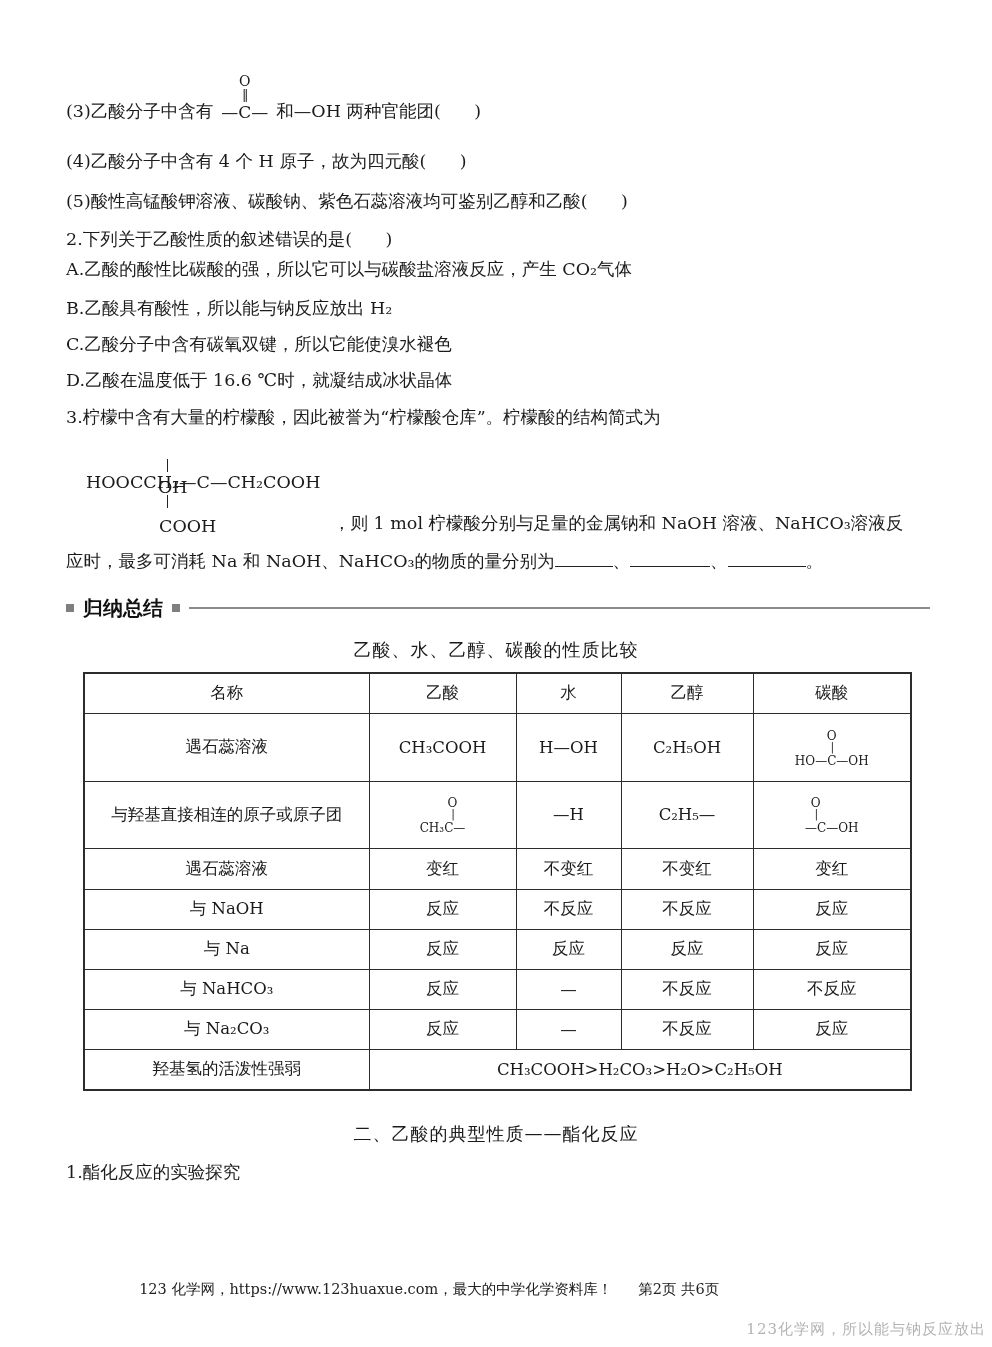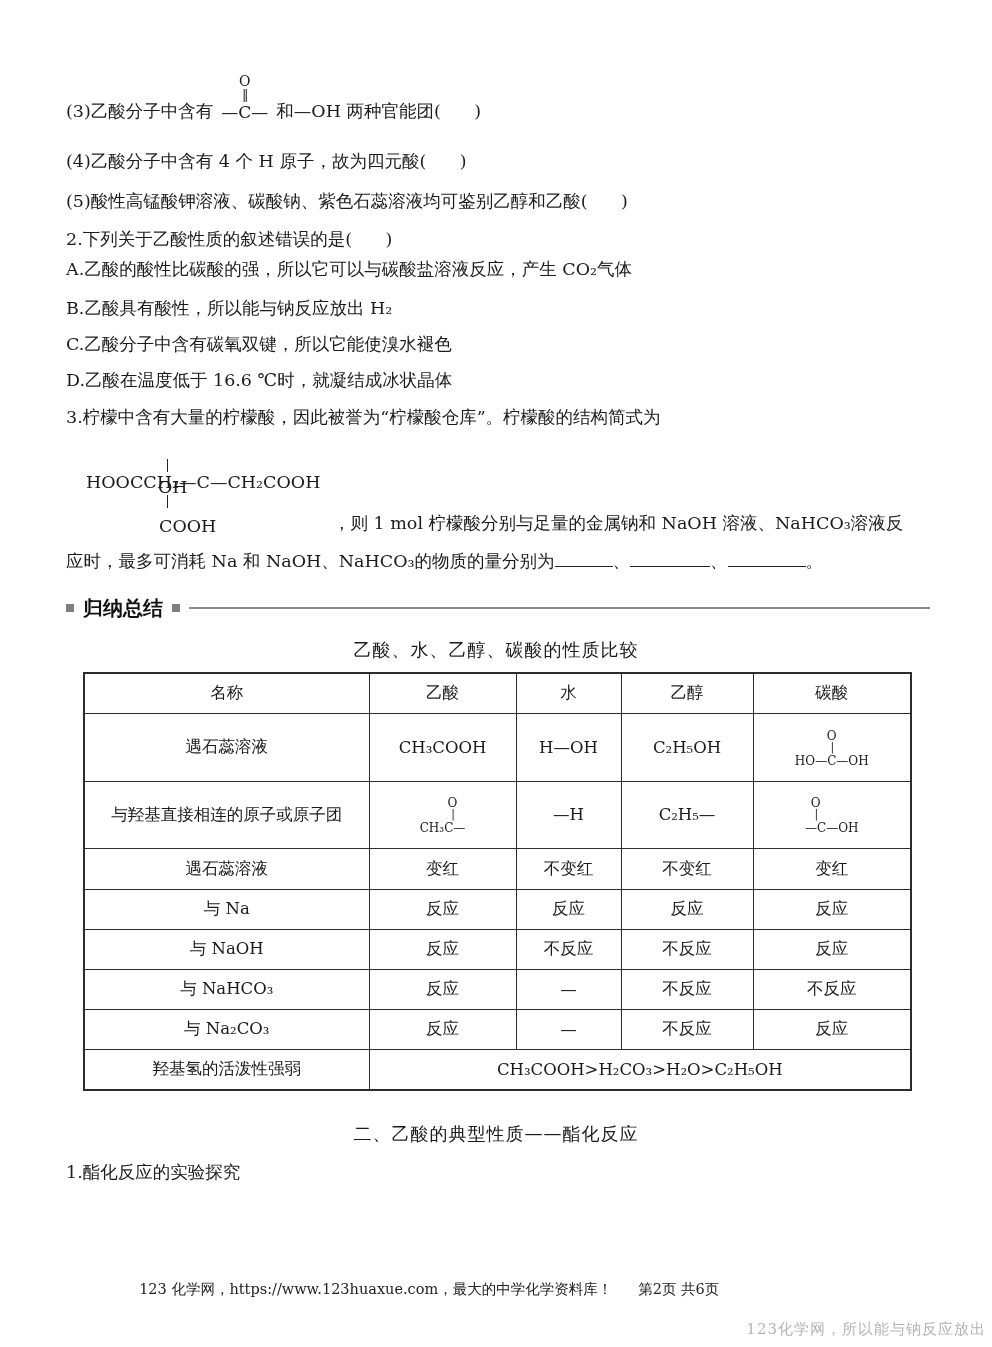--- a/index.html
+++ b/index.html
@@ -219,31 +219,31 @@
       </td>
     </tr>
     <tr class="h41">
       <td>遇石蕊溶液</td>
       <td>变红</td>
       <td>不变红</td>
       <td>不变红</td>
       <td>变红</td>
     </tr>
     <tr class="h40">
+      <td>与 NaOH</td>
+      <td>反应</td>
+      <td>不反应</td>
+      <td>不反应</td>
+      <td>反应</td>
+    </tr>
+    <tr class="h40">
       <td>与 Na</td>
       <td>反应</td>
       <td>反应</td>
       <td>反应</td>
-      <td>反应</td>
-    </tr>
-    <tr class="h40">
-      <td>与 NaOH</td>
-      <td>反应</td>
-      <td>不反应</td>
-      <td>不反应</td>
       <td>反应</td>
     </tr>
     <tr class="h40">
       <td>与 NaHCO₃</td>
       <td>反应</td>
       <td>—</td>
       <td>不反应</td>
       <td>不反应</td>
     </tr>
     <tr class="h40">

